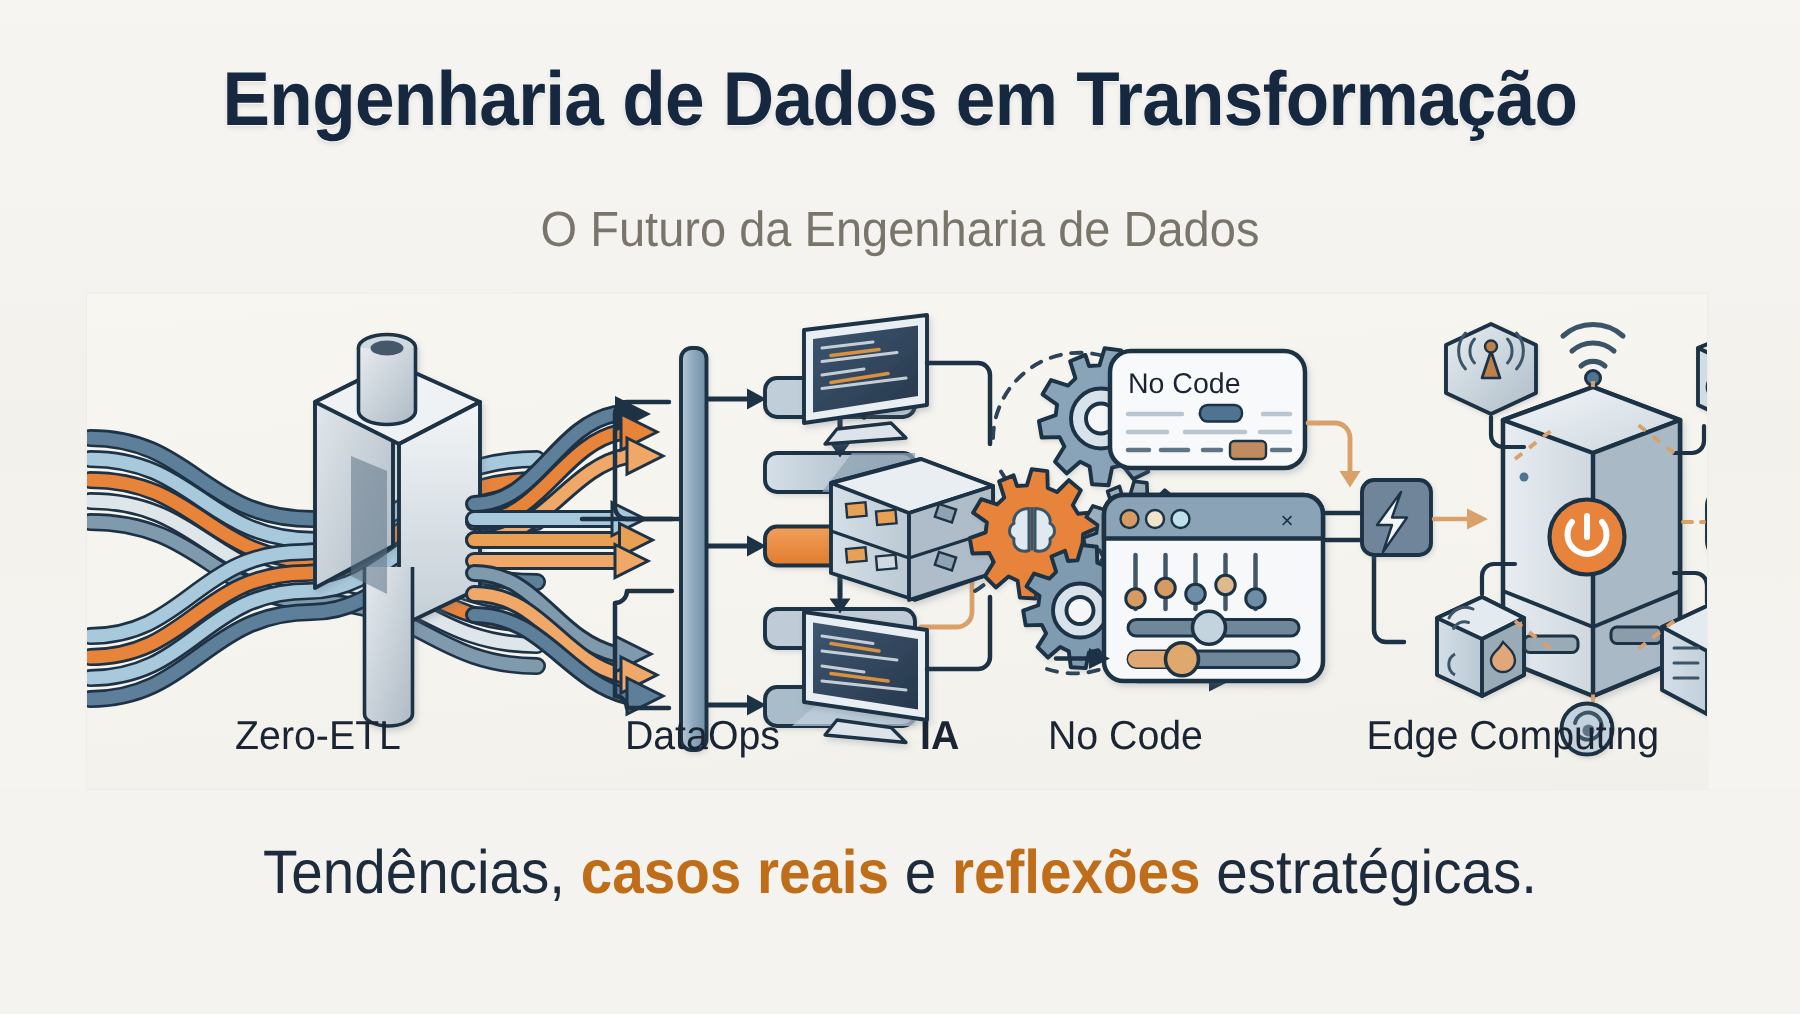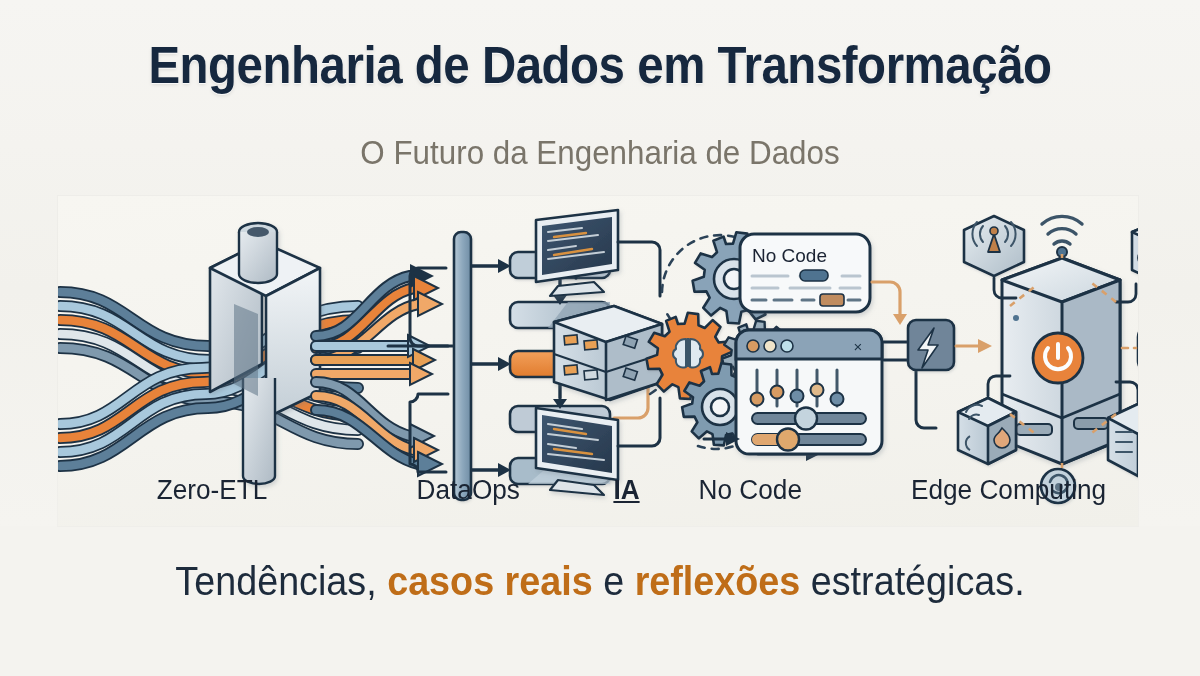--- a/index.html
+++ b/index.html
@@ -65,21 +65,21 @@
     position: absolute; left: 70px; top: 475px; width: 1080px; height: 38px;
   }
   .lbl {
     position: absolute; top: 0;
     font-family: "Liberation Sans Narrow","Liberation Sans",sans-serif;
     font-size: 27px;
     color: #1a2433;
     white-space: nowrap;
     transform: scaleX(0.97);
   }
-  .lbl.b { font-weight: bold; text-decoration: underline; }
+  .lbl.b { font-weight: bold; }
 </style>
 </head>
 <body>
 
 <div id="slide">
 
   <div class="title">Engenharia de Dados em Transformação</div>
   <div class="subtitle">O Futuro da Engenharia de Dados</div>
 
   <div class="panel">

